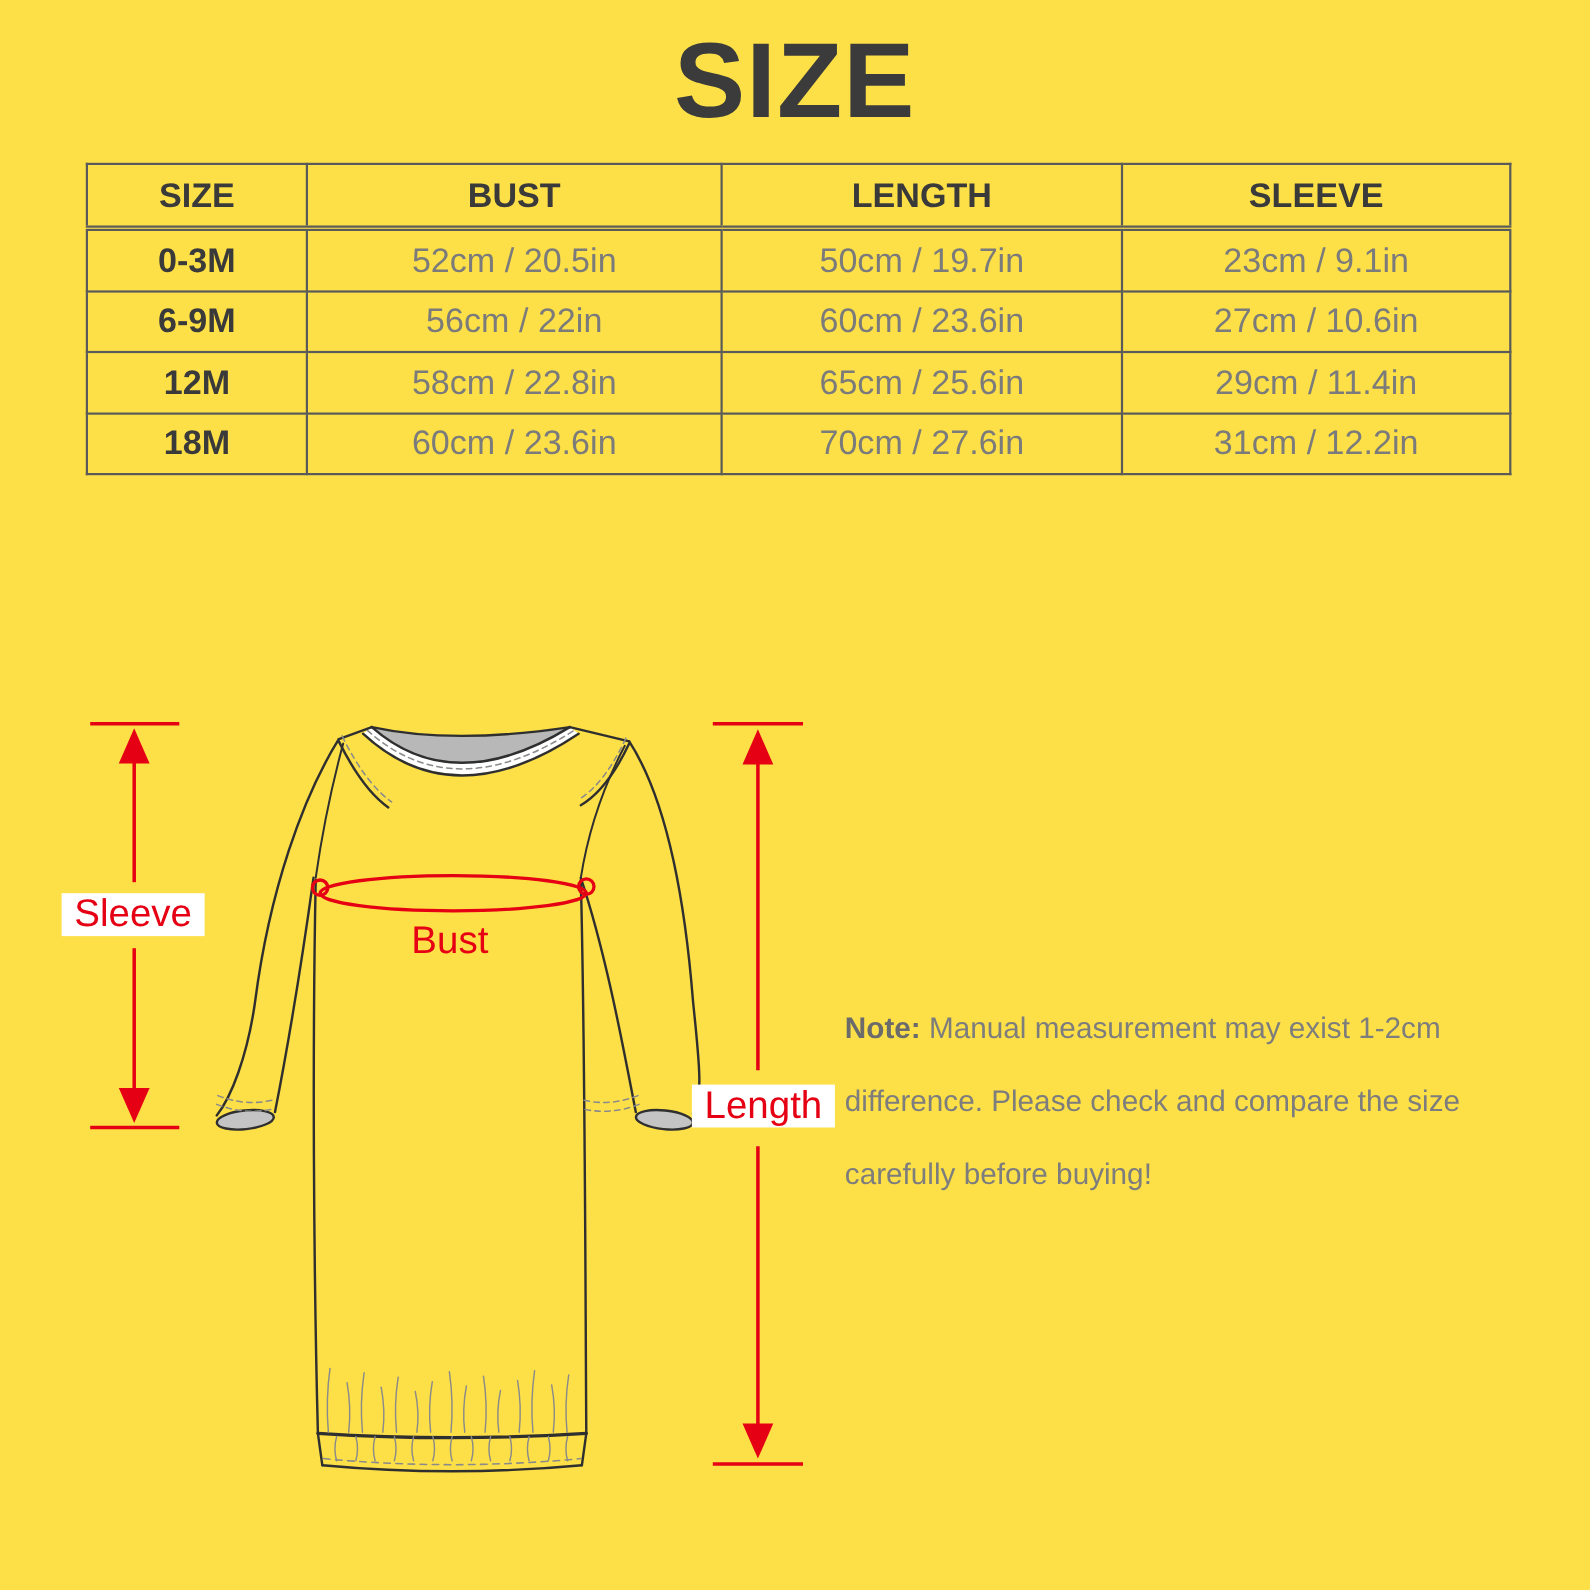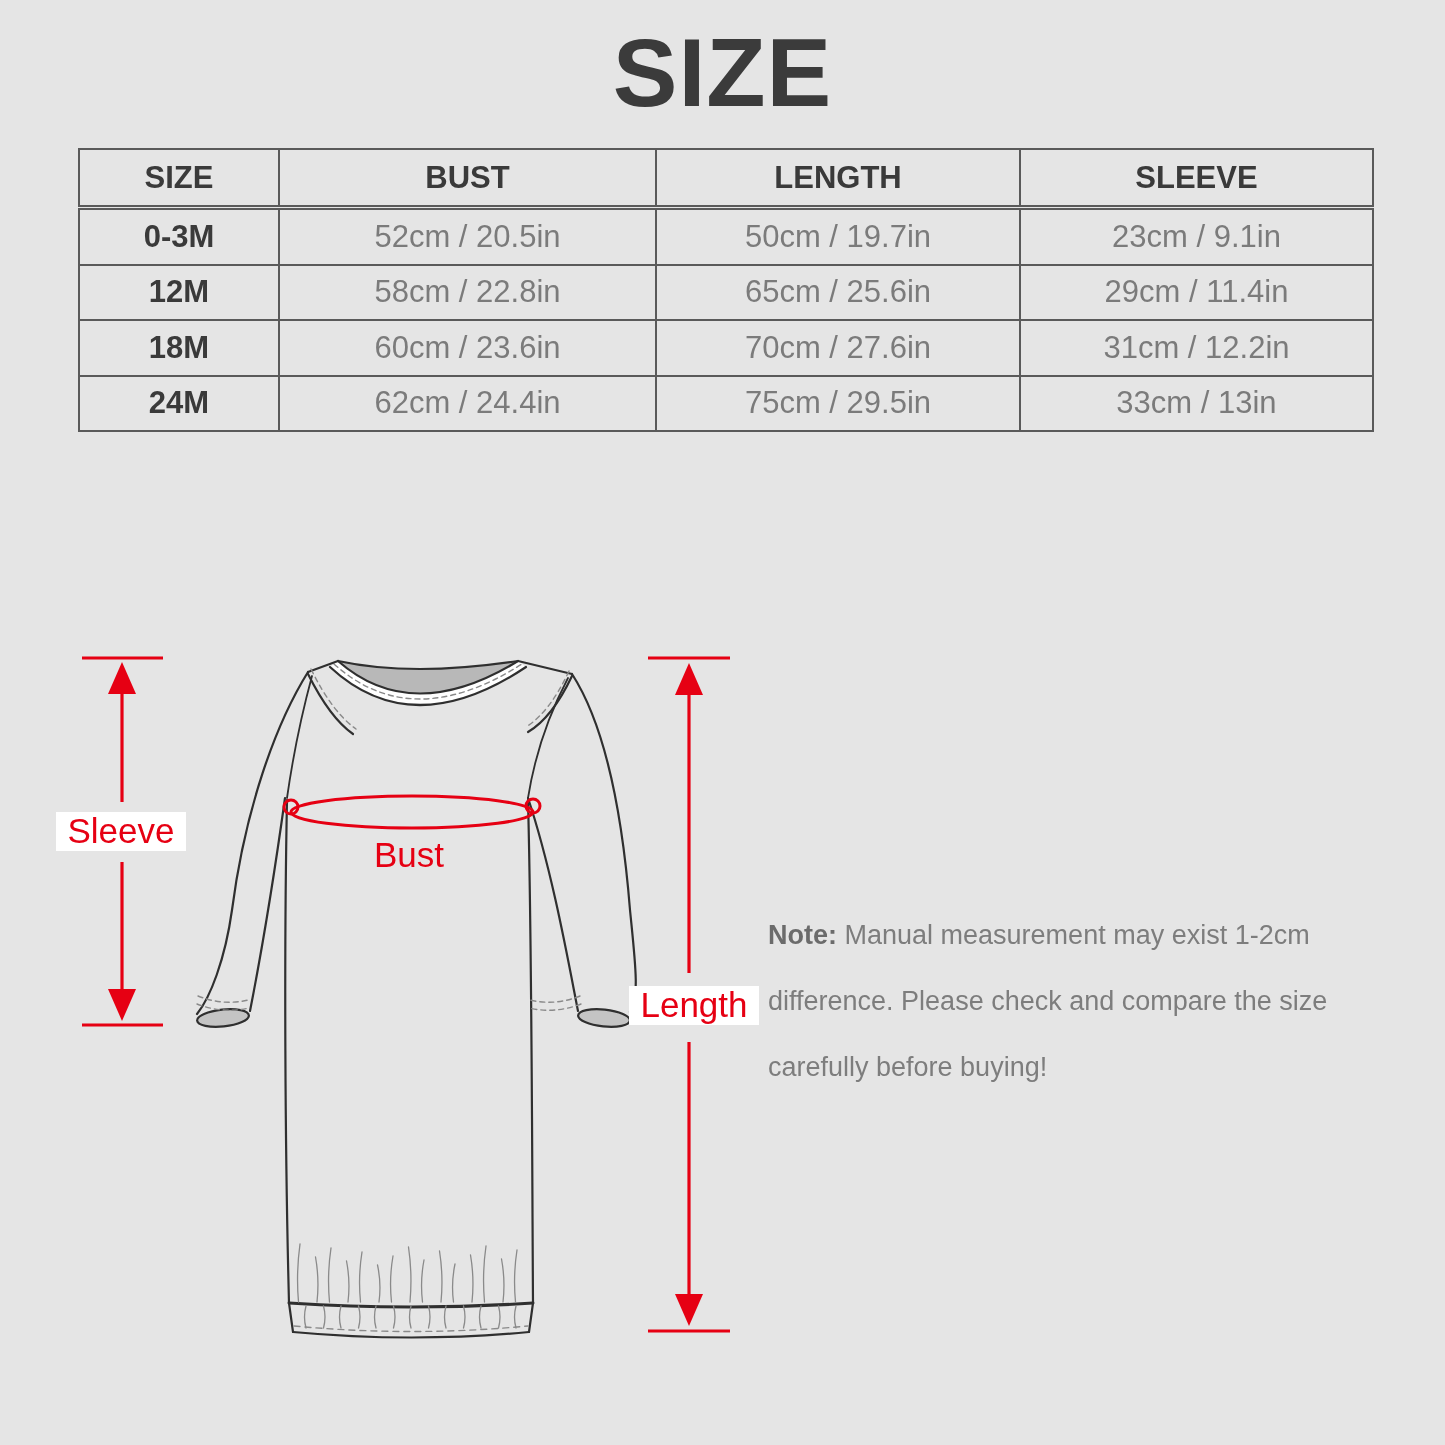--- a/index.html
+++ b/index.html
@@ -1,17 +1,17 @@
 <!DOCTYPE html>
 <html><head>
 <meta charset="utf-8">
 <style>
   html,body{margin:0;padding:0;background:#ffffff;}
   .stage{
-    position:relative;width:1445px;height:1445px;background:#e5e5e5;overflow:hidden;
+    position:relative;width:1445px;height:1445px;background:#fde047;overflow:hidden;
     font-family:"Liberation Sans","DejaVu Sans",sans-serif;
   }
   .page-title{
     position:absolute;left:0;top:24px;width:1445px;text-align:center;
     font-size:97px;font-weight:bold;color:#3b3b3b;letter-spacing:1px;line-height:1;
   }
   .size-table{
     position:absolute;left:78px;top:148px;width:1294px;
     border-collapse:collapse;table-layout:fixed;
   }
@@ -62,36 +62,36 @@
         </tr>
     </thead>
     <tbody id="size-table-body">
         <tr>
           <td class="size-col">0-3M</td>
           <td>52cm / 20.5in</td>
           <td>50cm / 19.7in</td>
           <td>23cm / 9.1in</td>
         </tr>
         <tr>
+          <td class="size-col">6-9M</td>
+          <td>56cm / 22in</td>
+          <td>60cm / 23.6in</td>
+          <td>27cm / 10.6in</td>
+        </tr>
+        <tr>
           <td class="size-col">12M</td>
           <td>58cm / 22.8in</td>
           <td>65cm / 25.6in</td>
           <td>29cm / 11.4in</td>
         </tr>
         <tr>
           <td class="size-col">18M</td>
           <td>60cm / 23.6in</td>
           <td>70cm / 27.6in</td>
           <td>31cm / 12.2in</td>
-        </tr>
-        <tr>
-          <td class="size-col">24M</td>
-          <td>62cm / 24.4in</td>
-          <td>75cm / 29.5in</td>
-          <td>33cm / 13in</td>
         </tr>
       </tbody>
   </table>
 
   <svg class="diagram-svg" width="700" height="740" viewBox="0 0 700 740" xmlns="http://www.w3.org/2000/svg">
 
     <g fill="none" stroke="#2f2f2f" stroke-width="2.2" stroke-linecap="round">
 
       <path d="M 227,170 C 224,320 225,520 229,673"></path>
       <path d="M 468,170 C 472,320 472,520 473,673"></path>

